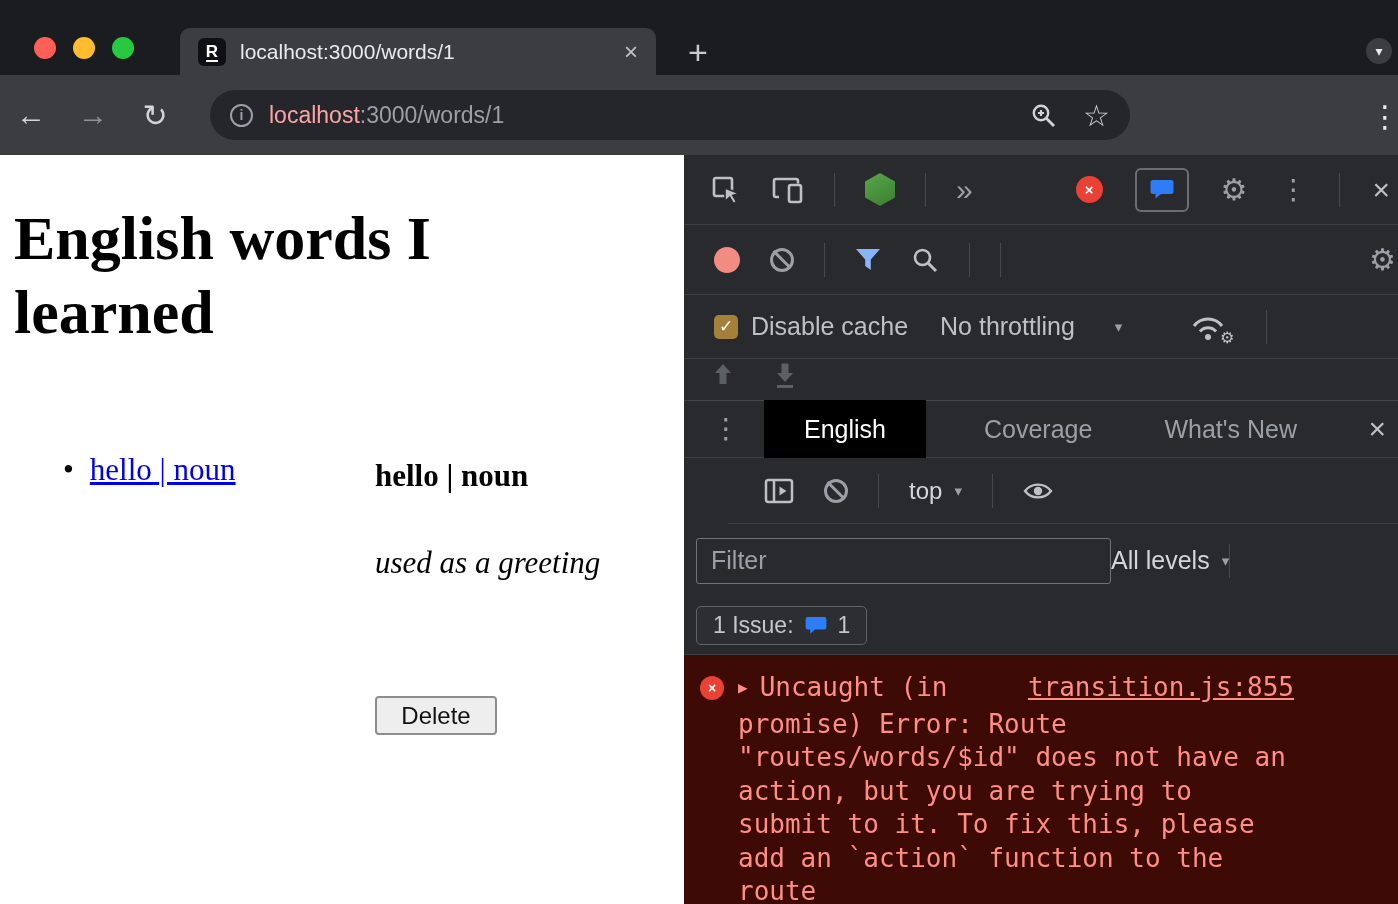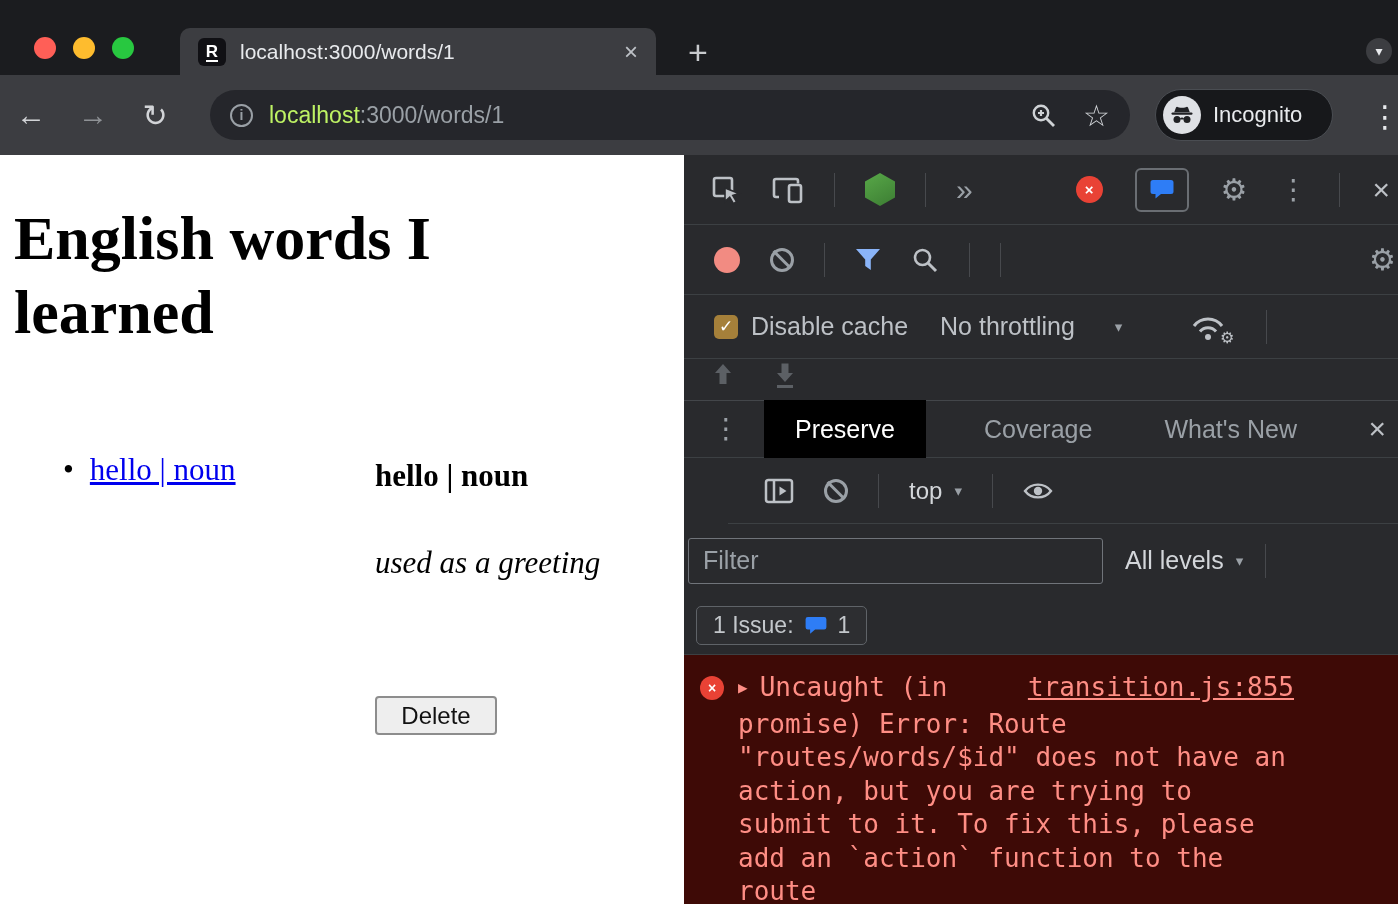--- a/index.html
+++ b/index.html
@@ -28,21 +28,21 @@
                font-size:14px; cursor:pointer; }
   .toolbar { position:absolute; left:0; top:75px; width:100%; height:80px; background:#3c3d41; display:flex; align-items:center; }
   .nav-ico { width:62px; text-align:center; font-size:30px; color:#d2d4d7; cursor:pointer; flex:none; }
   .nav-ico.dim { color:#8f9296; }
   .omnibox { position:absolute; left:210px; top:15px; width:920px; height:50px; border-radius:25px;
              background:#25262b; display:flex; align-items:center; padding:0 20px; cursor:text; }
   .info-ico { width:23px; height:23px; border:2px solid #9aa0a6; border-radius:50%; color:#9aa0a6;
               font-size:14px; font-weight:bold; display:flex; align-items:center; justify-content:center;
               flex:none; margin-right:16px; cursor:pointer; }
   .url { font-size:23px; white-space:nowrap; flex:1; }
-  .url .host { color:#bef264; }
+  .url .host { color:#fca5a5; }
   .url .rest { color:#9aa0a6; }
   .omni-right { display:flex; align-items:center; gap:26px; }
   .star { font-size:30px; color:#cfd2d6; cursor:pointer; }
   .chip { position:absolute; left:1155px; top:14px; height:52px; min-width:178px; border-radius:26px;
           background:#17181b; border:1px solid #4a4d52; display:flex; align-items:center; padding:0 18px 0 7px; cursor:pointer; }
   .chip-ico { width:38px; height:38px; border-radius:50%; background:#dfe1e5; display:flex; align-items:center;
               justify-content:center; flex:none; }
   .chip-label { color:#e8eaed; font-size:22px; margin-left:12px; }
   .menu-dots { position:absolute; left:1370px; top:24px; color:#e8eaed; font-size:30px; cursor:pointer; }
   
@@ -96,21 +96,21 @@
   .r5 .dots { margin-right:24px; }
   .tab-console { height:58px; min-width:162px; background:#000; color:#fff; display:flex; align-items:center;
                  justify-content:center; font-size:25px; cursor:pointer; }
   .tab-plain { color:#9aa0a6; font-size:25px; padding:0 36px; cursor:pointer; white-space:nowrap; }
   .tab-plain.last { margin-left:22px; }
   .r5 .close-x { margin-left:auto; margin-right:12px; }
   .r6 { top:303px; height:66px; padding-left:36px; gap:30px;margin-left:44px; }
   .sel-group { display:flex; align-items:center; gap:12px; cursor:pointer; }
   .sel-label { font-size:24px; color:#d3d6da; white-space:nowrap; }
   .r6 .gear { margin-left:auto; margin-right:2px; }
-  .r7 { top:369px; height:73px; padding-left:4px; gap:22px; }
+  .r7 { top:369px; height:73px; padding-left:12px; }
   .filter-input { width:415px; height:46px; background:transparent; border:1.5px solid #70747a; border-radius:3px;
                   color:#e8eaed; font-size:25px; padding:0 14px; outline:none;
                   font-family:"Liberation Sans","DejaVu Sans",sans-serif; }
   .filter-input::placeholder { color:#9aa0a6; }
   .r7 .sel-label { font-size:25px; }
   .r8 { top:442px; height:58px; padding-left:12px; }
   .issue-chip { display:flex; align-items:center; gap:11px; border:1px solid #5f6368; border-radius:5px;
                 padding:5px 16px; font-size:23px; color:#c3c7cb; background:#2d2e31; cursor:pointer; }
   .err { top:500px; height:249px; background:var(--console-error-bg,#3e0a06); align-items:flex-start;
          padding:16px 0 0 16px; }
@@ -154,32 +154,20 @@
         <span class="ico-btn">
           <svg width="27" height="27" viewBox="0 0 27 27">
             <circle cx="11" cy="11" r="7.2" fill="none" stroke="#cfd2d6" stroke-width="2.4"></circle>
             <path d="M11 8 v6 M8 11 h6" stroke="#cfd2d6" stroke-width="2.2"></path>
             <path d="M16.5 16.5 L24 24" stroke="#cfd2d6" stroke-width="2.8"></path>
           </svg>
         </span>
         <span class="star">☆</span>
       </span>
     </div>
-    <div class="chip">
-      <span class="chip-ico">
-        <svg width="22" height="19" viewBox="0 0 22 19">
-          <path d="M3.2 6.2 L5 1.6 Q5.5 0.5 6.6 0.9 L8 1.4 Q11 2.2 14 1.4 L15.4 0.9 Q16.5 0.5 17 1.6 L18.8 6.2 Z" fill="#202124"></path>
-          <rect x="0.5" y="6.4" width="21" height="2.4" rx="1.2" fill="#202124"></rect>
-          <circle cx="6" cy="13.6" r="3.5" fill="#202124"></circle>
-          <circle cx="16" cy="13.6" r="3.5" fill="#202124"></circle>
-          <path d="M9.4 13.2 q1.6 -1.6 3.2 0" stroke="#202124" stroke-width="1.6" fill="none"></path>
-        </svg>
-      </span>
-      <span class="chip-label">Incognito</span>
-    </div>
     <span class="menu-dots">⋮</span>
   </div>
 
   <div class="page">
     <h1>English words I learned</h1>
     <div class="word-row">
       <span class="bullet">•</span>
       <a class="word-link">hello | noun</a>
     </div>
     <div class="d-title">hello | noun</div>
@@ -271,21 +259,21 @@
       <span class="ico-btn">
         <svg width="18" height="26" viewBox="0 0 18 26">
             <path d="M9 19 L17 10 H12.5 V0.5 H5.5 V10 H1 Z" fill="#5c6065"></path>
             <rect x="1" y="22" width="16" height="3" fill="#5c6065"></rect>
           </svg>
       </span>
     </div>
 
     <div class="dt-row r5">
       <span class="dots">⋮</span>
-      <div class="tab-console">Preserve</div>
+      <div class="tab-console">English</div>
       <div class="tab-plain last">Coverage</div>
       <div class="tab-plain">What's New</div>
       <span class="close-x">×</span>
     </div>
 
     <div class="dt-row r6 bb">
       <span class="ico-btn">
         <svg width="30" height="26" viewBox="0 0 30 26">
           <rect x="2" y="2" width="26" height="22" rx="2.5" fill="none" stroke="#bdc1c6" stroke-width="2.5"></rect>
           <line x1="10" y1="2" x2="10" y2="24" stroke="#bdc1c6" stroke-width="2.5"></line>

